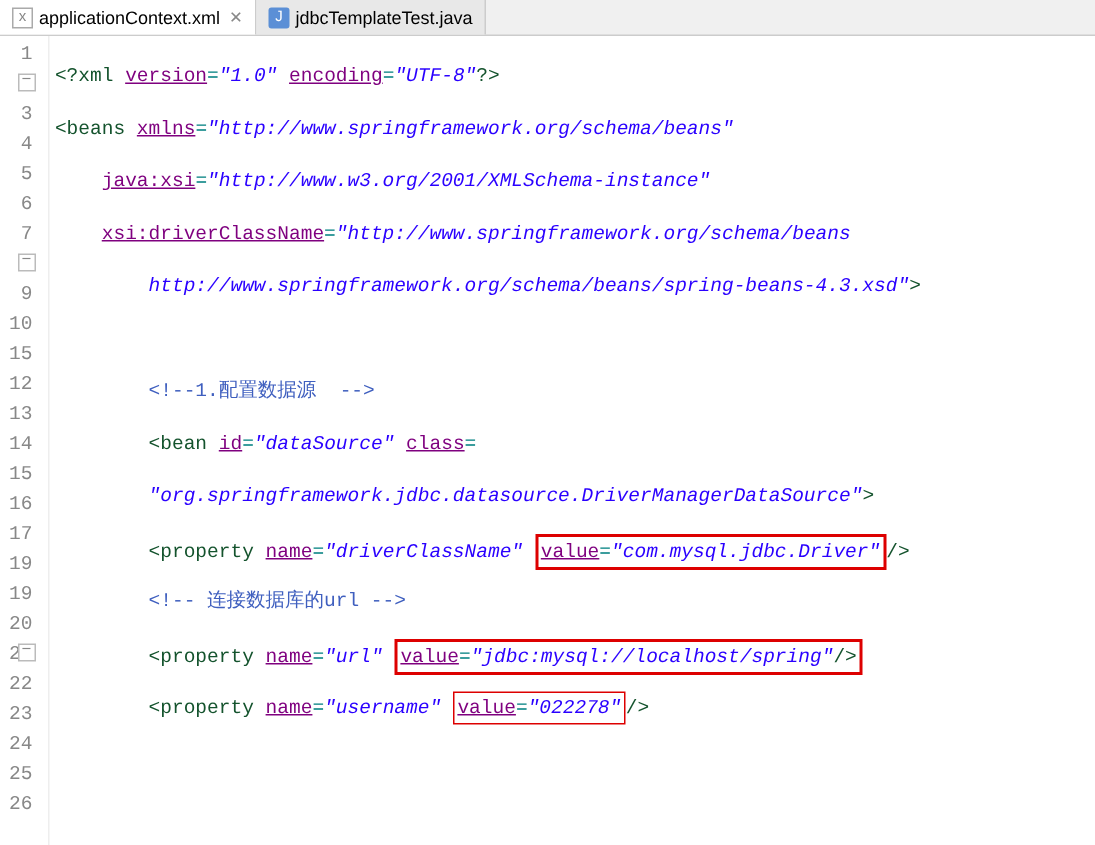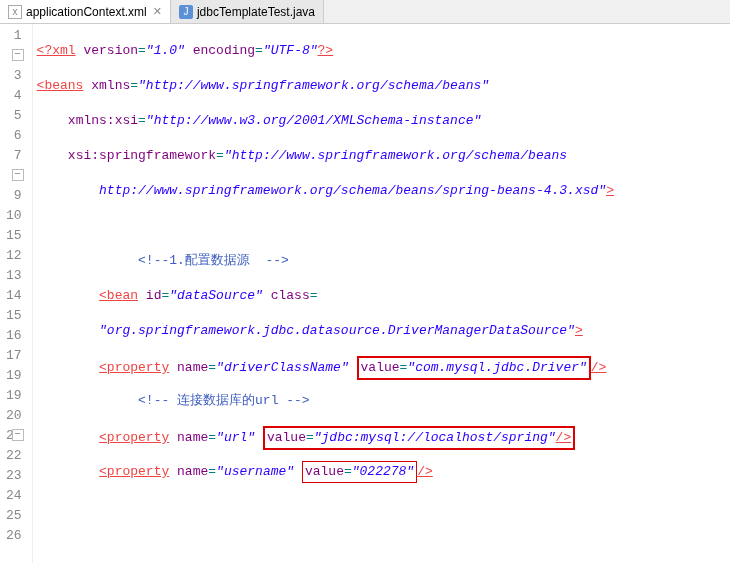--- a/index.html
+++ b/index.html
@@ -9,24 +9,24 @@
 .tab.active { background: #fff; }
 .tab-icon { width: 14px; height: 14px; margin-right: 4px; display: inline-flex; align-items: center; justify-content: center; font-size: 10px; }
 .close-icon { margin-left: 6px; color: #888; font-size: 11px; }
 .editor { display: flex; }
 .gutter { background: #fff; color: #888; text-align: right; padding: 2px 10px 2px 6px; user-select: none; font-size: 13px; border-right: 1px solid #eee; }
 .gutter .ln { height: 20px; line-height: 20px; }
 .gutter .fold { position: relative; }
 .gutter .fold::after { content: '−'; position: absolute; right: -2px; top: 3px; width: 10px; height: 10px; border: 1px solid #bbb; font-size: 11px; line-height: 9px; text-align: center; background: #fff; color: #888; }
 .code { padding: 2px 4px; white-space: pre; position: relative; }
 .line { height: 20px; line-height: 20px; position: relative; }
-.tag { color: #ef4444; text-decoration: underline; }
-.attr { color: #7f007f; }
+.tag { color: #14532d; }
+.attr { color: #7f007f; text-decoration: underline; }
 .str { color: #2a00ff; font-style: italic; }
-.cmt { color: #3f5fbf; margin-left: 39px; }
+.cmt { color: #3f5fbf; }
 .punc { color: #008080; }
 .box { border: 2px solid #d00; padding: 0 2px; display: inline-block; }
 .box.thin { border-width: 1.5px; }
 </style>
 </head>
 <body>
 
 <div class="tabs">
   <div class="tab active">
     <span class="tab-icon" style="color:#888;border:1px solid #aaa;">x</span>
@@ -64,22 +64,22 @@
     <div class="ln fold">21</div>
       <div class="ln">22</div>
       <div class="ln">23</div>
       <div class="ln">24</div>
     <div class="ln">25</div>
       <div class="ln">26</div>
   </div>
   <div class="code">
 <div class="line"><span class="tag">&lt;?xml</span> <span class="attr">version</span><span class="punc">=</span><span class="str">"1.0"</span> <span class="attr">encoding</span><span class="punc">=</span><span class="str">"UTF-8"</span><span class="tag">?&gt;</span></div>
 <div class="line"><span class="tag">&lt;beans</span> <span class="attr">xmlns</span><span class="punc">=</span><span class="str">"http://www.springframework.org/schema/beans"</span></div>
-<div class="line">    <span class="attr">xmlns:xsi</span><span class="punc">=</span><span class="str">"http://www.w3.org/2001/XMLSchema-instance"</span></div>
-<div class="line">    <span class="attr">xsi:springframework</span><span class="punc">=</span><span class="str">"http://www.springframework.org/schema/beans</span></div>
+<div class="line">    <span class="attr">java:xsi</span><span class="punc">=</span><span class="str">"http://www.w3.org/2001/XMLSchema-instance"</span></div>
+<div class="line">    <span class="attr">xsi:driverClassName</span><span class="punc">=</span><span class="str">"http://www.springframework.org/schema/beans</span></div>
 <div class="line">        <span class="str">http://www.springframework.org/schema/beans/spring-beans-4.3.xsd"</span><span class="tag">&gt;</span></div>
 <div class="line"></div>
 <div class="line">        <span class="cmt">&lt;!--1.配置数据源  --&gt;</span></div>
 <div class="line">        <span class="tag">&lt;bean</span> <span class="attr">id</span><span class="punc">=</span><span class="str">"dataSource"</span> <span class="attr">class</span><span class="punc">=</span></div>
 <div class="line">        <span class="str">"org.springframework.jdbc.datasource.DriverManagerDataSource"</span><span class="tag">&gt;</span></div>
 <div class="line">        <span class="tag">&lt;property</span> <span class="attr">name</span><span class="punc">=</span><span class="str">"driverClassName"</span> <span class="box"><span class="attr">value</span><span class="punc">=</span><span class="str">"com.mysql.jdbc.Driver"</span></span><span class="tag">/&gt;</span></div>
 <div class="line">        <span class="cmt">&lt;!-- 连接数据库的url --&gt;</span></div>
 <div class="line">        <span class="tag">&lt;property</span> <span class="attr">name</span><span class="punc">=</span><span class="str">"url"</span> <span class="box"><span class="attr">value</span><span class="punc">=</span><span class="str">"jdbc:mysql://localhost/spring"</span><span class="tag">/&gt;</span></span></div>
 <div class="line">        <span class="tag">&lt;property</span> <span class="attr">name</span><span class="punc">=</span><span class="str">"username"</span> <span class="box thin"><span class="attr">value</span><span class="punc">=</span><span class="str">"022278"</span></span><span class="tag">/&gt;</span></div>
 

